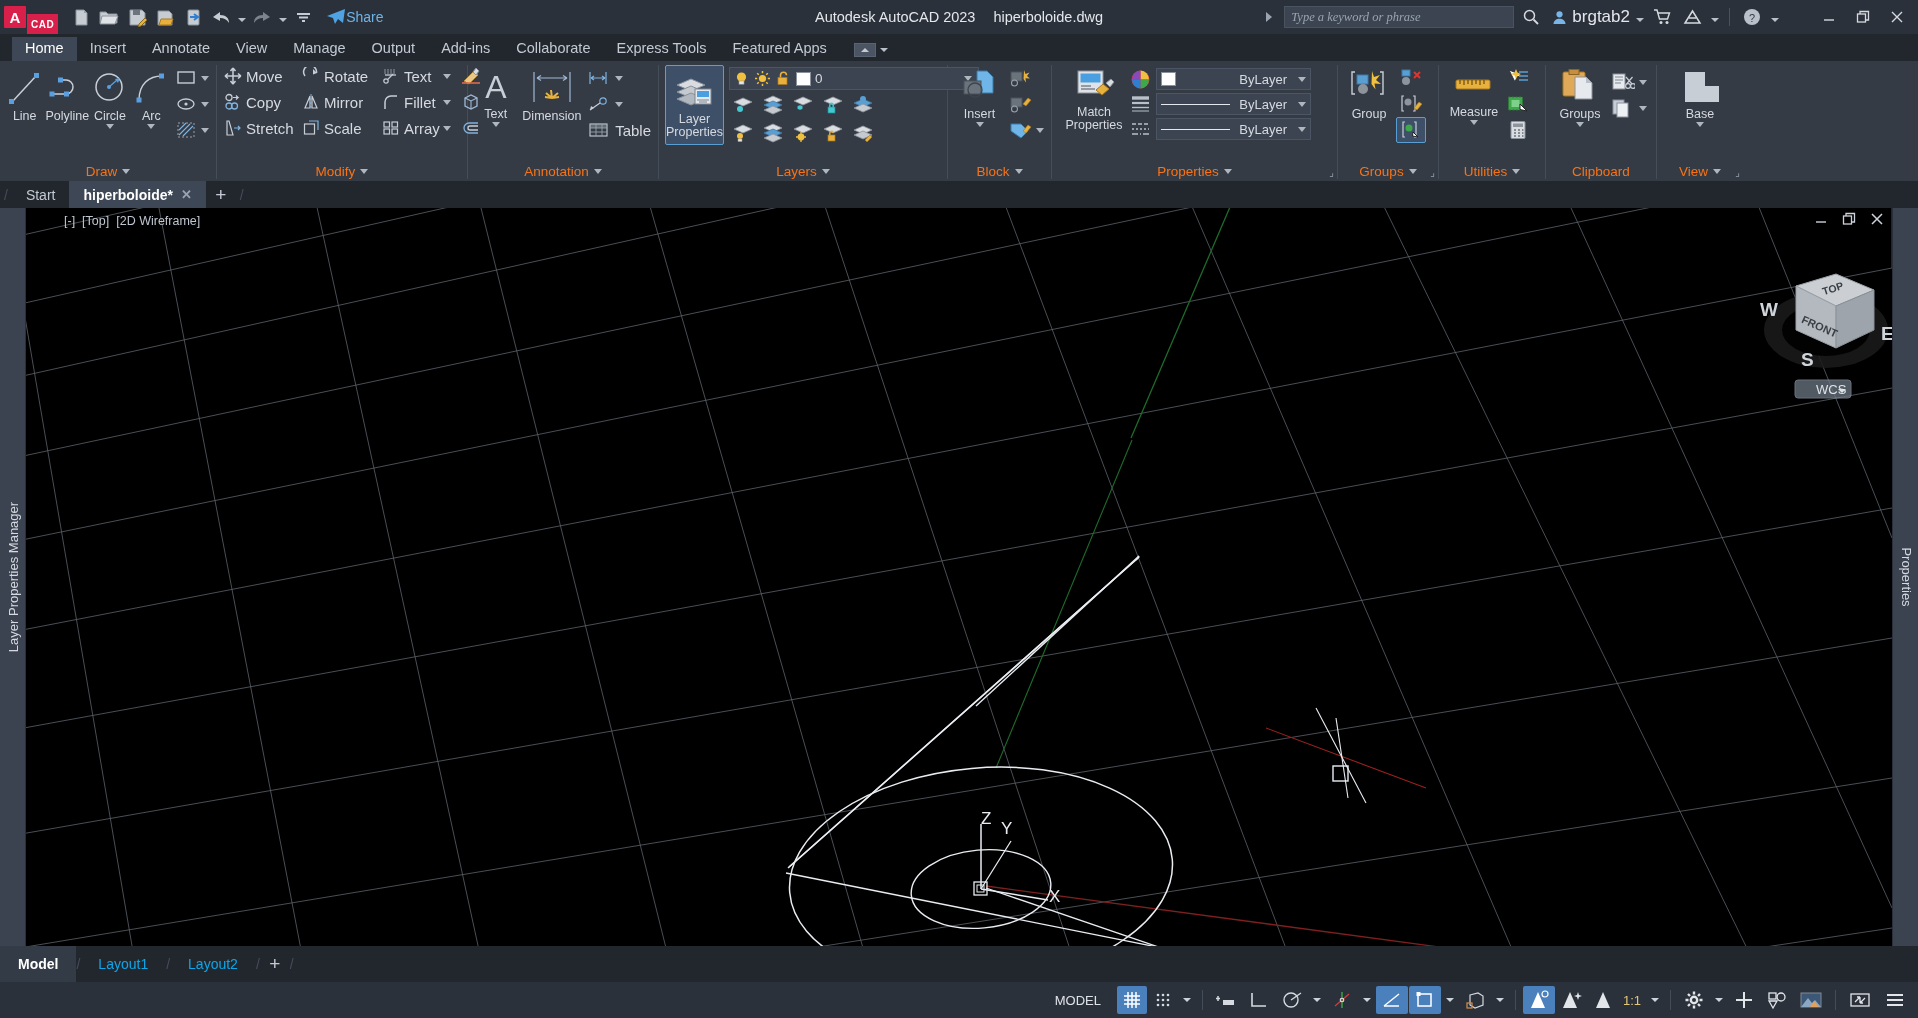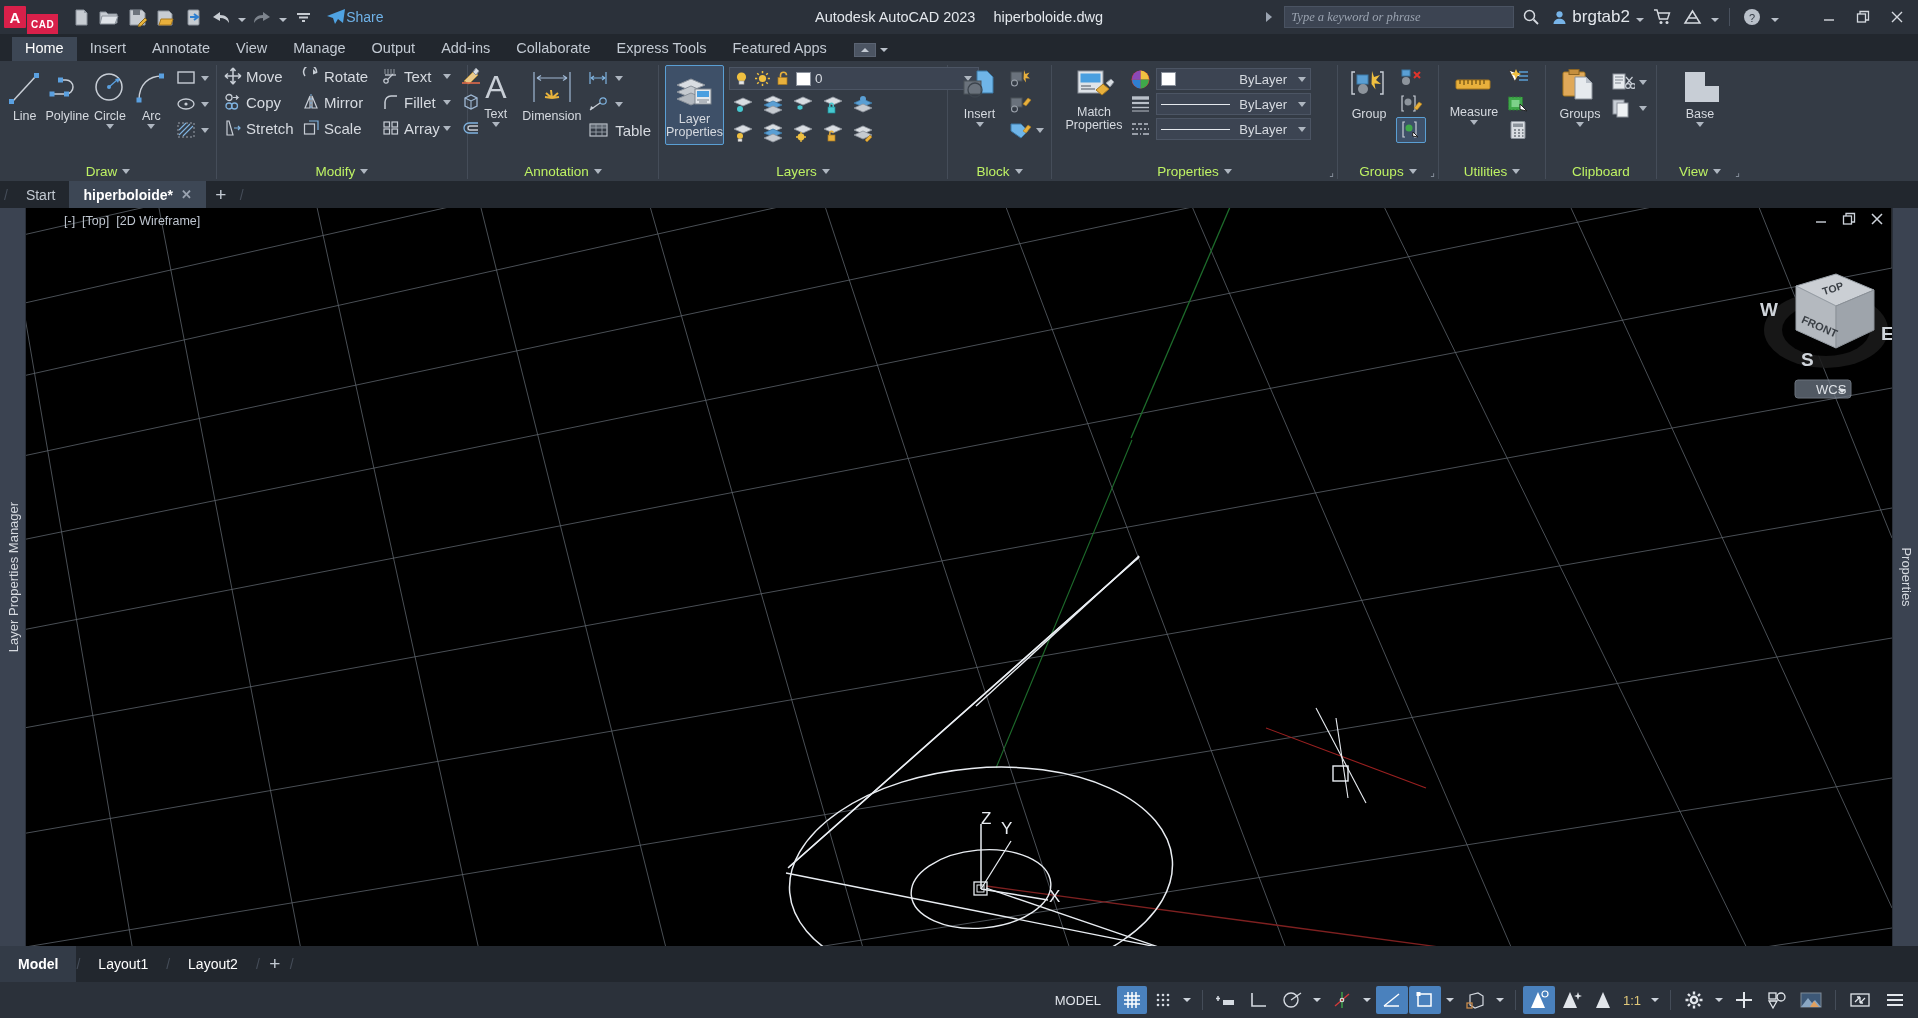--- a/index.html
+++ b/index.html
@@ -64,21 +64,21 @@
 
   
   .ribbon{
     position:absolute;left:0;top:61px;width:1918px;height:120px;
     background:#343b45; display:flex; align-items:stretch;
   }
   .panel{ position:relative; display:flex; flex-direction:column; }
   .panel-body{ flex:1; display:flex; align-items:flex-start; padding:4px 4px 0; }
   .panel-title{
     height:20px;display:flex;align-items:center;justify-content:center;gap:5px;
-    font-size:13.5px;color:#bef264;
+    font-size:13.5px;color:#f97316;
   }
   .psep{ width:1px;background:#454d59;margin:4px 0 2px; }
   .dcaret{ width:0;height:0;border-left:4.5px solid transparent;border-right:4.5px solid transparent;border-top:5px solid #aeb6c0; }
 
   .bigbtn{
     width:56px;display:flex;flex-direction:column;align-items:center;gap:2px;
     padding-top:3px;border-radius:2px;
   }
   .bigbtn .lbl{ font-size:12.5px;color:#d6dae0;text-align:center;line-height:12px; }
   .ico{ display:flex;align-items:center;justify-content:center; }
@@ -142,21 +142,21 @@
     display:flex;gap:3px;
   }
   .vpctl span{ padding:0 2px; }
   .vpwin{ position:absolute;right:8px;top:4px;display:flex;gap:14px;color:#cdd3db;font-size:13px; }
 
   
   .layouttabs{
     position:absolute;left:0;top:946px;width:1918px;height:36px;
     background:#22272e;display:flex;align-items:stretch;font-size:14px;
   }
-  .ltab{ display:flex;align-items:center;padding:0 18px;color:#ffffff; }
+  .ltab{ display:flex;align-items:center;padding:0 18px;color:#0ea5e9; }
   .ltab.active{ background:#333b47;color:#fff;font-weight:bold; }
   .lsep{ display:flex;align-items:center;color:#454d59; }
 
   
   .statusbar{
     position:absolute;left:0;top:982px;width:1918px;height:36px;
     background:#2b313a;display:flex;align-items:center;justify-content:flex-end;
     padding-right:6px;gap:1px;
   }
   .sbtn{ height:28px;min-width:28px;display:flex;align-items:center;justify-content:center;padding:0 5px;border-radius:2px; }

